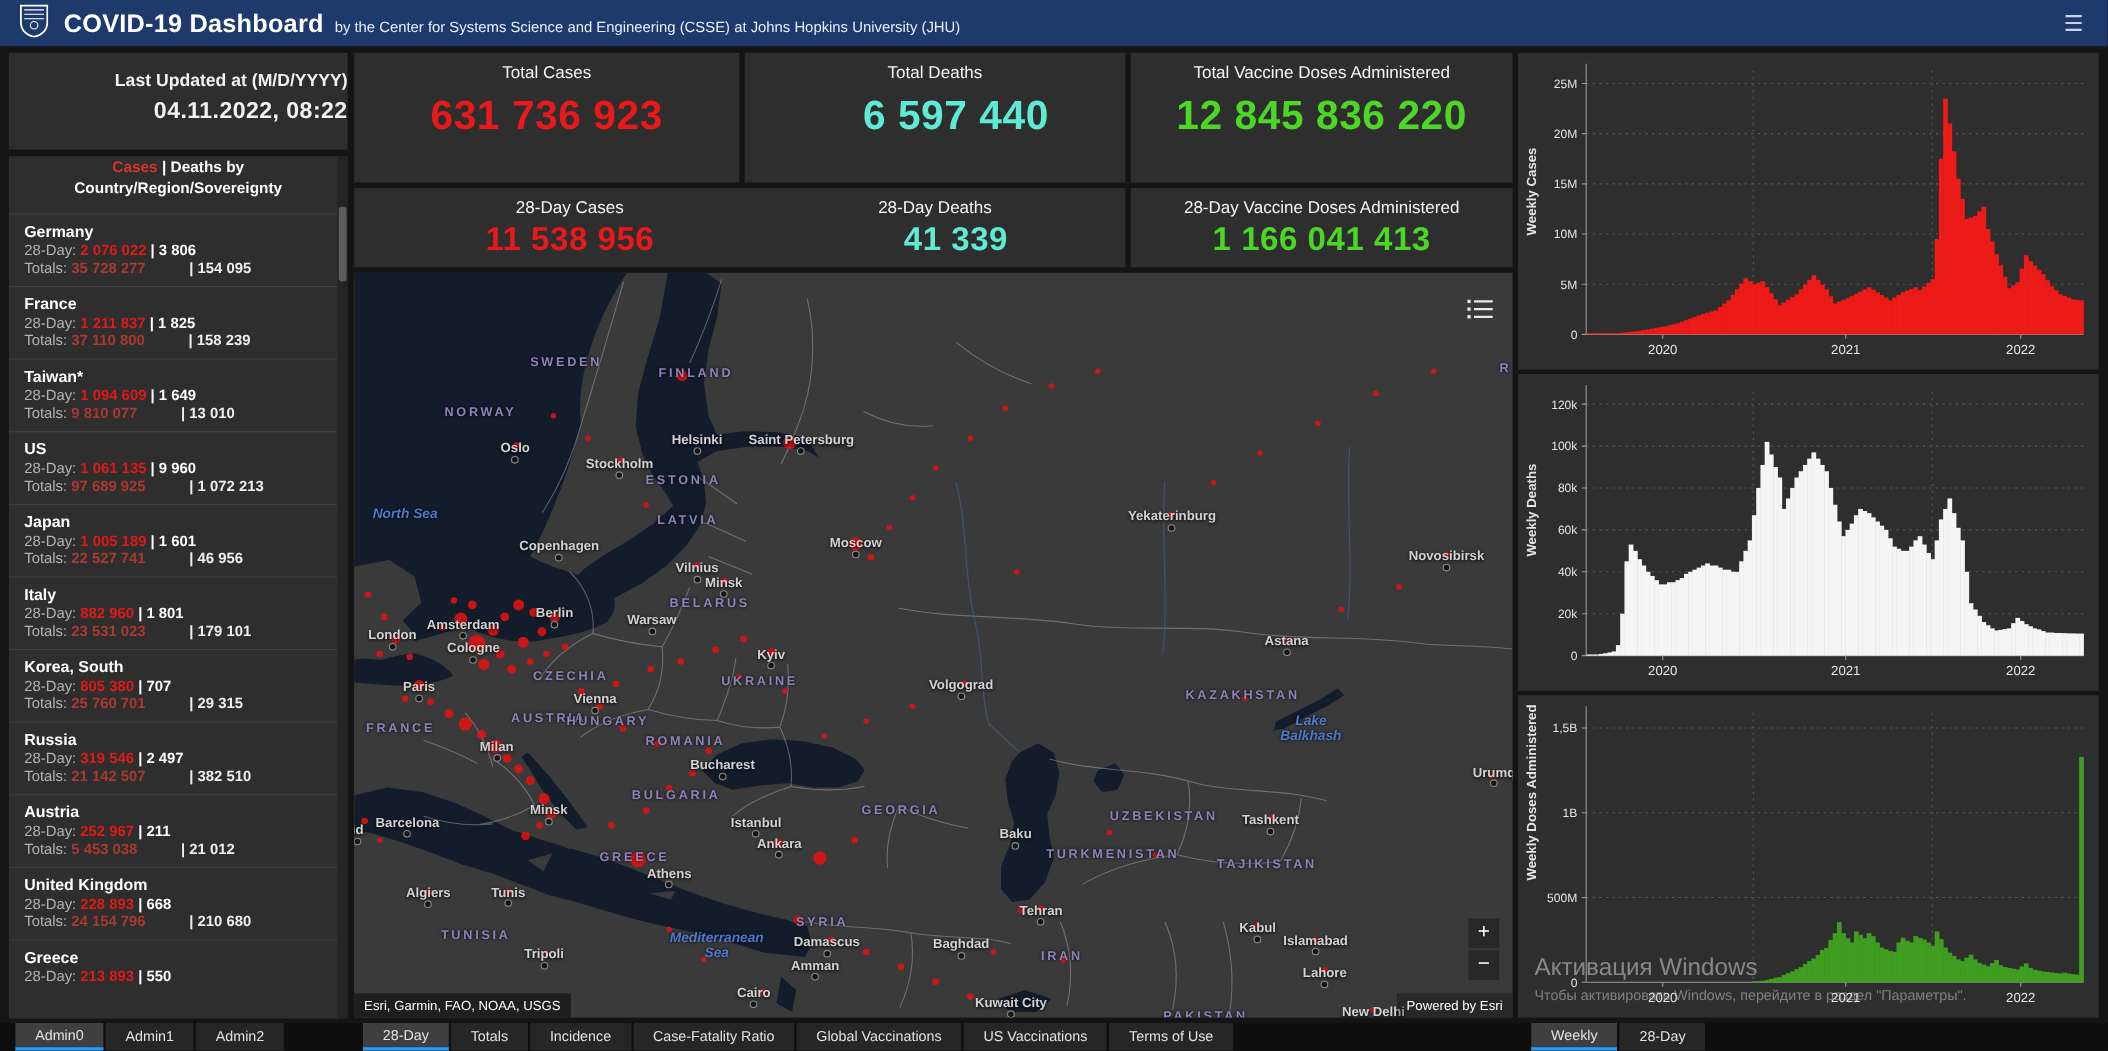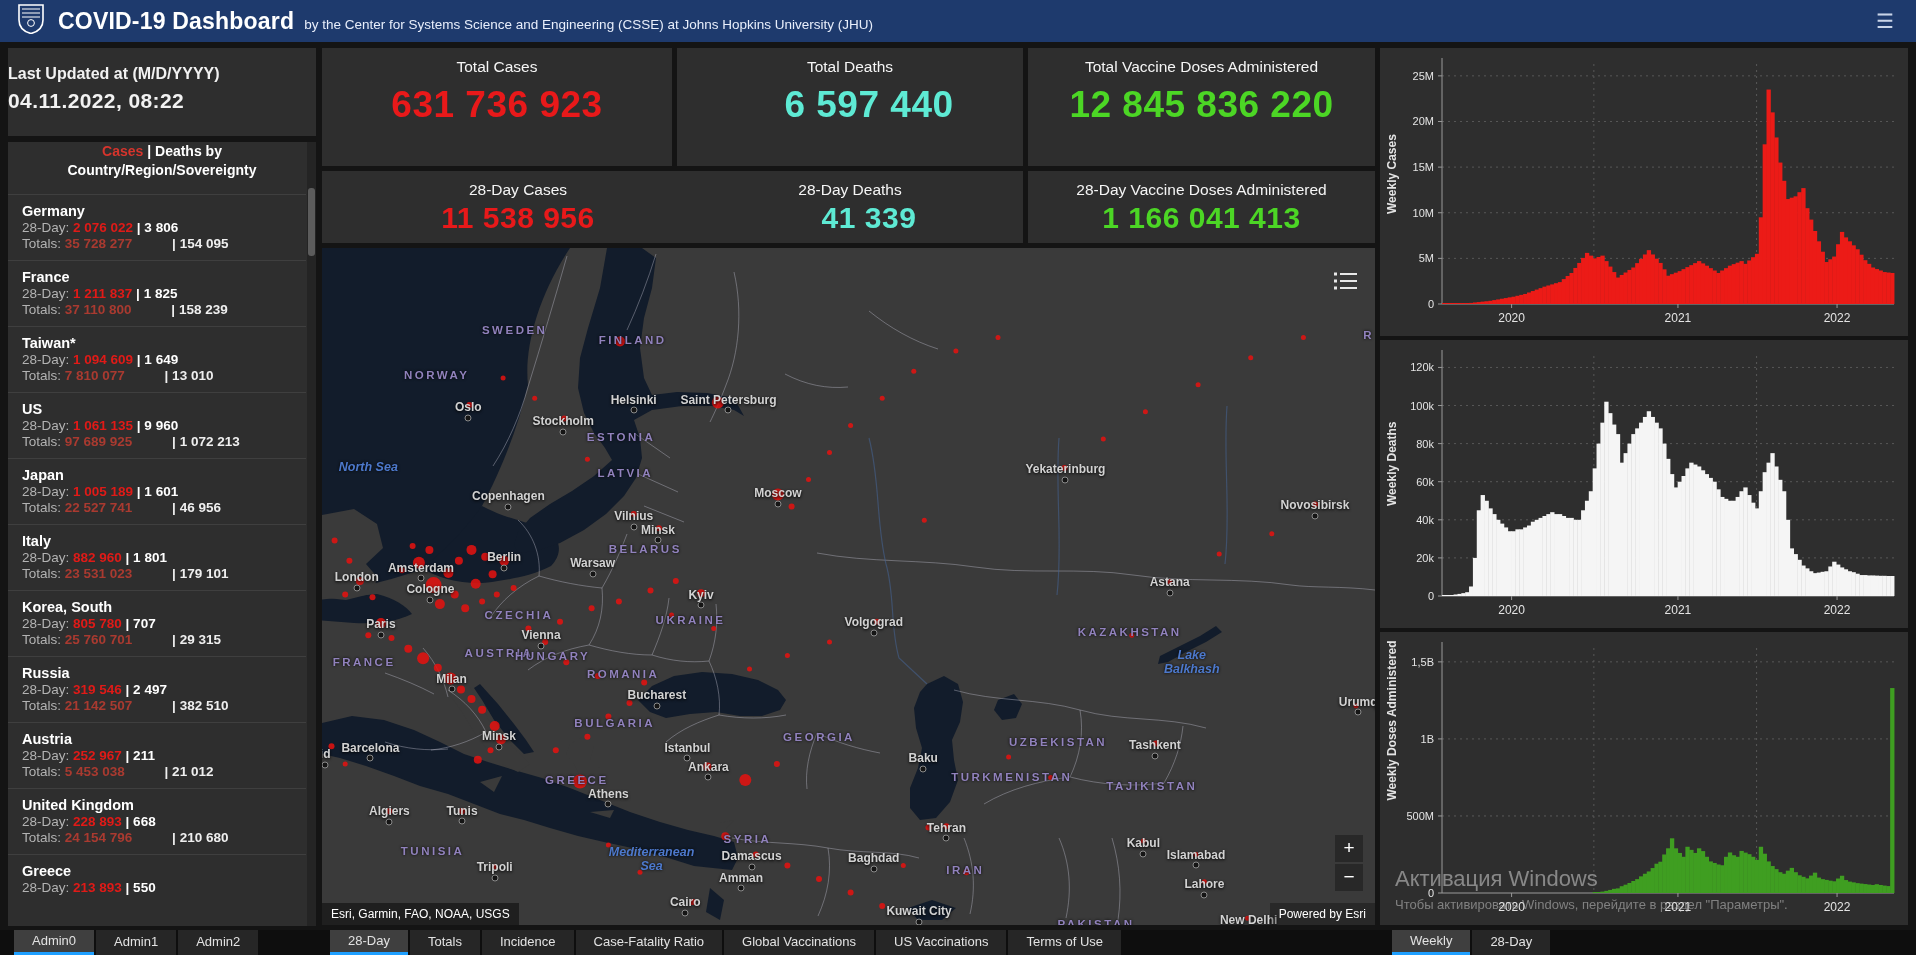--- a/index.html
+++ b/index.html
@@ -6,21 +6,21 @@
     font-family:"Liberation Sans",sans-serif;-webkit-font-smoothing:antialiased;}
   
   #header{position:absolute;left:0;top:0;width:1916px;height:42px;background:#1e3a6d;display:flex;align-items:center;}
   #header .logo{margin-left:18px;flex:0 0 auto;}
   #header .title{color:#fff;font-size:23px;font-weight:bold;margin-left:14px;letter-spacing:.2px;}
   #header .subtitle{color:#e8eefb;font-size:13.5px;margin-left:10px;margin-top:6px;}
   #header .menu{margin-left:auto;margin-right:22px;color:#c9d4e8;font-size:20px;cursor:pointer;}
   
   .card{position:absolute;background:#2e2e2e;box-sizing:border-box;}
   
-  #updated{left:8px;top:48px;width:308px;height:88px;text-align:left;color:#f2f2f2;}
+  #updated{left:8px;top:48px;width:308px;height:88px;text-align:right;color:#f2f2f2;}
   #updated .l1{font-size:16px;font-weight:bold;margin-top:17px;}
   #updated .l2{font-size:21px;font-weight:bold;margin-top:6px;letter-spacing:.4px;}
   
   #countries{left:8px;top:142px;width:308px;height:784px;overflow:hidden;}
   #countries .hdr{text-align:center;color:#fff;font-size:14px;font-weight:bold;line-height:19px;}
   #countries .hdr .red{color:#d6342c;}
   #clist{position:absolute;left:0;top:52px;right:10px;}
   .crow{padding:7px 8px 8px 14px;border-top:1px solid #3f3f3f;height:50px;}
   .crow .cname{color:#fff;font-size:14.5px;font-weight:bold;line-height:18px;}
   .crow .ln{font-size:13.5px;line-height:16px;}
@@ -98,40 +98,40 @@
         <div class="ln"><span class="lab">Totals: </span><span class="tred">35 728 277</span><span class="twht"> | 154 095</span></div>
       </div>
       <div class="crow">
         <div class="cname">France</div>
         <div class="ln"><span class="lab">28-Day: </span><span class="dred">1 211 837</span><span class="wht"> | 1 825</span></div>
         <div class="ln"><span class="lab">Totals: </span><span class="tred">37 110 800</span><span class="twht"> | 158 239</span></div>
       </div>
       <div class="crow">
         <div class="cname">Taiwan*</div>
         <div class="ln"><span class="lab">28-Day: </span><span class="dred">1 094 609</span><span class="wht"> | 1 649</span></div>
-        <div class="ln"><span class="lab">Totals: </span><span class="tred">7 810 077</span><span class="twht"> | 13 010</span></div>
+        <div class="ln"><span class="lab">Totals: </span><span class="tred">9 810 077</span><span class="twht"> | 13 010</span></div>
       </div>
       <div class="crow">
         <div class="cname">US</div>
         <div class="ln"><span class="lab">28-Day: </span><span class="dred">1 061 135</span><span class="wht"> | 9 960</span></div>
         <div class="ln"><span class="lab">Totals: </span><span class="tred">97 689 925</span><span class="twht"> | 1 072 213</span></div>
       </div>
       <div class="crow">
         <div class="cname">Japan</div>
         <div class="ln"><span class="lab">28-Day: </span><span class="dred">1 005 189</span><span class="wht"> | 1 601</span></div>
         <div class="ln"><span class="lab">Totals: </span><span class="tred">22 527 741</span><span class="twht"> | 46 956</span></div>
       </div>
       <div class="crow">
         <div class="cname">Italy</div>
         <div class="ln"><span class="lab">28-Day: </span><span class="dred">882 960</span><span class="wht"> | 1 801</span></div>
         <div class="ln"><span class="lab">Totals: </span><span class="tred">23 531 023</span><span class="twht"> | 179 101</span></div>
       </div>
       <div class="crow">
         <div class="cname">Korea, South</div>
-        <div class="ln"><span class="lab">28-Day: </span><span class="dred">805 780</span><span class="wht"> | 707</span></div>
+        <div class="ln"><span class="lab">28-Day: </span><span class="dred">805 380</span><span class="wht"> | 707</span></div>
         <div class="ln"><span class="lab">Totals: </span><span class="tred">25 760 701</span><span class="twht"> | 29 315</span></div>
       </div>
       <div class="crow">
         <div class="cname">Russia</div>
         <div class="ln"><span class="lab">28-Day: </span><span class="dred">319 546</span><span class="wht"> | 2 497</span></div>
         <div class="ln"><span class="lab">Totals: </span><span class="tred">21 142 507</span><span class="twht"> | 382 510</span></div>
       </div>
       <div class="crow">
         <div class="cname">Austria</div>
         <div class="ln"><span class="lab">28-Day: </span><span class="dred">252 967</span><span class="wht"> | 211</span></div>

